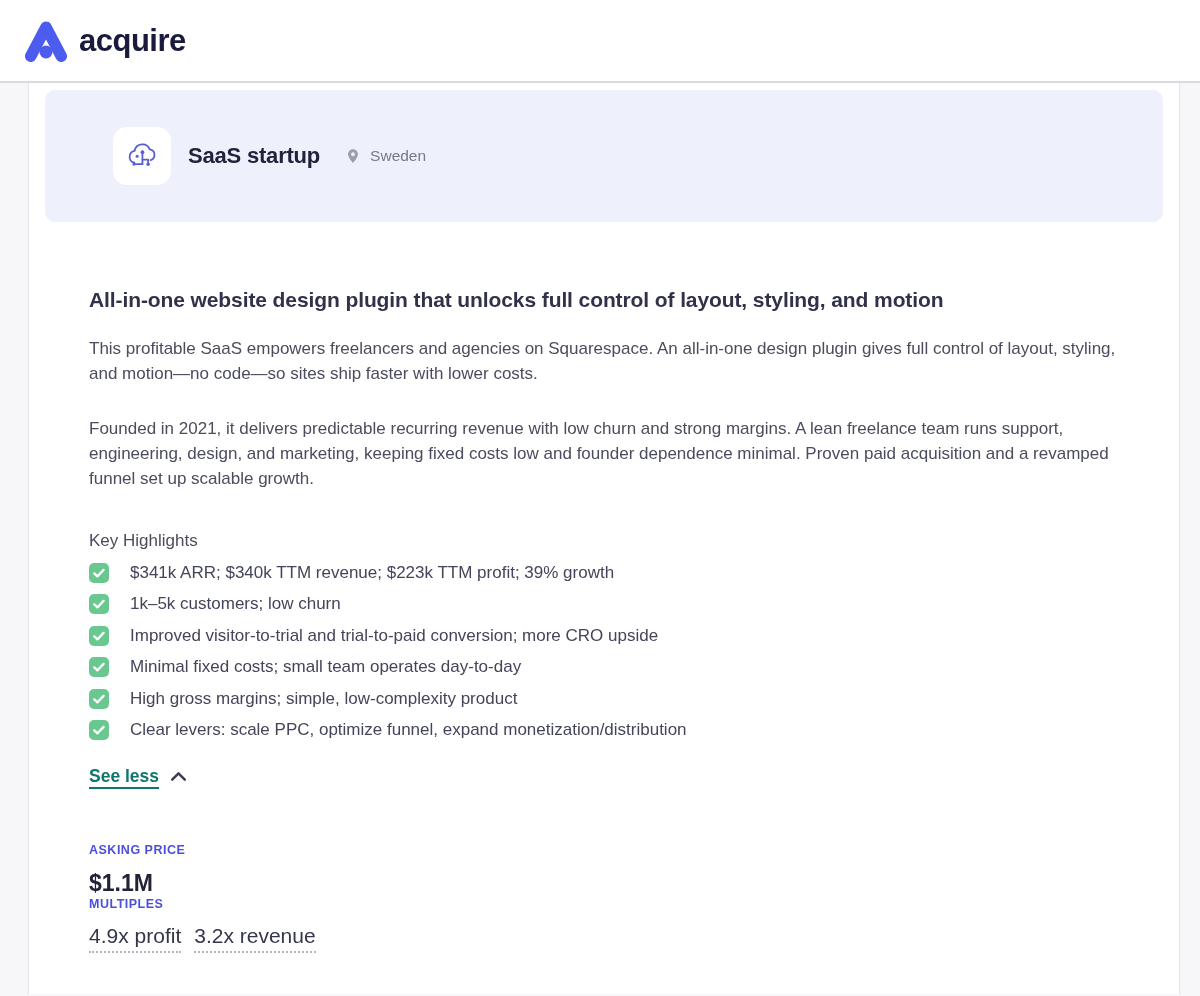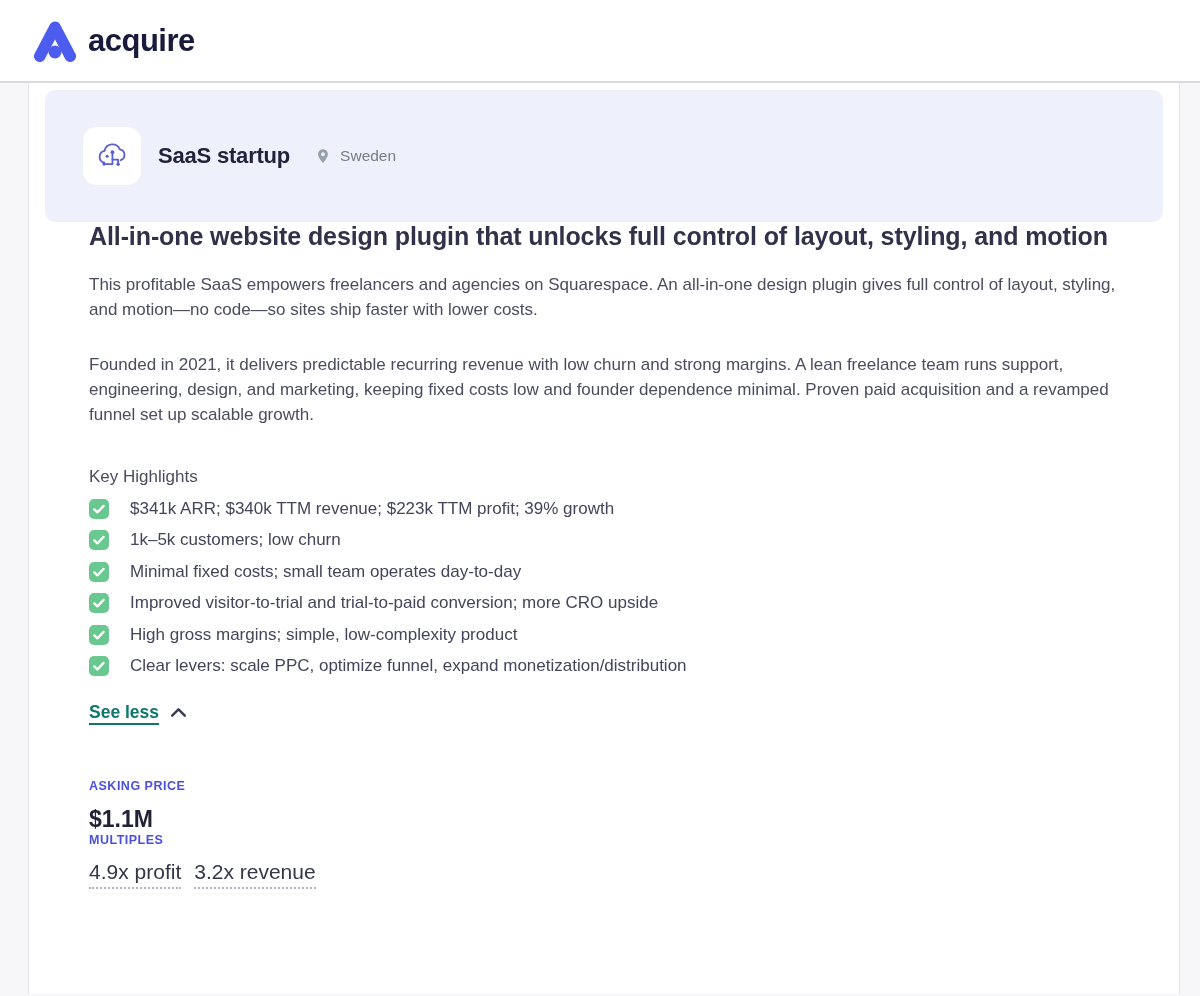--- a/index.html
+++ b/index.html
@@ -11,21 +11,21 @@
     overflow: hidden;
   }
 
   
   .navbar {
     height: 83px;
     background: #ffffff;
     border-bottom: 2px solid #d9d9df;
     display: flex;
     align-items: center;
-    padding-left: 32px;
+    padding-left: 23px;
     text-align: center;
   }
   .logo { display: flex; align-items: center; gap: 10px; cursor: pointer; }
   .logo-word {
     font-size: 31px;
     font-weight: 700;
     color: #191a3c;
     letter-spacing: -0.5px;
   }
 
@@ -40,21 +40,21 @@
   }
 
   
   .card-header {
     margin: 7px 16px 0;
     height: 132px;
     background: #eef0fb;
     border-radius: 10px;
     display: flex;
     align-items: center;
-    padding-left: 38px;
+    padding-left: 68px;
   }
   .listing-avatar {
     width: 58px; height: 58px;
     background: #ffffff;
     border-radius: 14px;
     display: flex;
     align-items: center;
     justify-content: center;
     flex: 0 0 auto;
   }
@@ -71,21 +71,22 @@
     align-items: center;
     gap: 9px;
     color: #767b85;
     font-size: 15.5px;
     font-weight: 500;
   }
 
   
   .content { padding: 0 60px; }
   .headline {
-    font-size: 25px;
+    margin-top: 64px;
+    font-size: 21px;
     font-weight: 700;
     color: #31324a;
     letter-spacing: -0.1px;
     line-height: 28px;
   }
   .para {
     font-size: 17px;
     line-height: 25px;
     color: #4b4c5e;
   }
@@ -229,31 +230,31 @@
           </li>
 
 
           <li class="highlight-item">
             <span class="check-badge">
               <svg width="20" height="20" viewBox="0 0 20 20">
                 <rect width="20" height="20" rx="5" fill="#69c88f"></rect>
                 <path d="M5.3 10.4 L8.4 13.4 L14.6 6.9" stroke="#ffffff" stroke-width="2.3" fill="none" stroke-linecap="round" stroke-linejoin="round"></path>
               </svg>
             </span>
+            <span>Improved visitor-to-trial and trial-to-paid conversion; more CRO upside</span>
+          </li>
+
+          <li class="highlight-item">
+            <span class="check-badge">
+              <svg width="20" height="20" viewBox="0 0 20 20">
+                <rect width="20" height="20" rx="5" fill="#69c88f"></rect>
+                <path d="M5.3 10.4 L8.4 13.4 L14.6 6.9" stroke="#ffffff" stroke-width="2.3" fill="none" stroke-linecap="round" stroke-linejoin="round"></path>
+              </svg>
+            </span>
             <span>Minimal fixed costs; small team operates day-to-day</span>
-          </li>
-
-          <li class="highlight-item">
-            <span class="check-badge">
-              <svg width="20" height="20" viewBox="0 0 20 20">
-                <rect width="20" height="20" rx="5" fill="#69c88f"></rect>
-                <path d="M5.3 10.4 L8.4 13.4 L14.6 6.9" stroke="#ffffff" stroke-width="2.3" fill="none" stroke-linecap="round" stroke-linejoin="round"></path>
-              </svg>
-            </span>
-            <span>Improved visitor-to-trial and trial-to-paid conversion; more CRO upside</span>
           </li>
 
           <li class="highlight-item">
             <span class="check-badge">
               <svg width="20" height="20" viewBox="0 0 20 20">
                 <rect width="20" height="20" rx="5" fill="#69c88f"></rect>
                 <path d="M5.3 10.4 L8.4 13.4 L14.6 6.9" stroke="#ffffff" stroke-width="2.3" fill="none" stroke-linecap="round" stroke-linejoin="round"></path>
               </svg>
             </span>
             <span>High gross margins; simple, low-complexity product</span>

